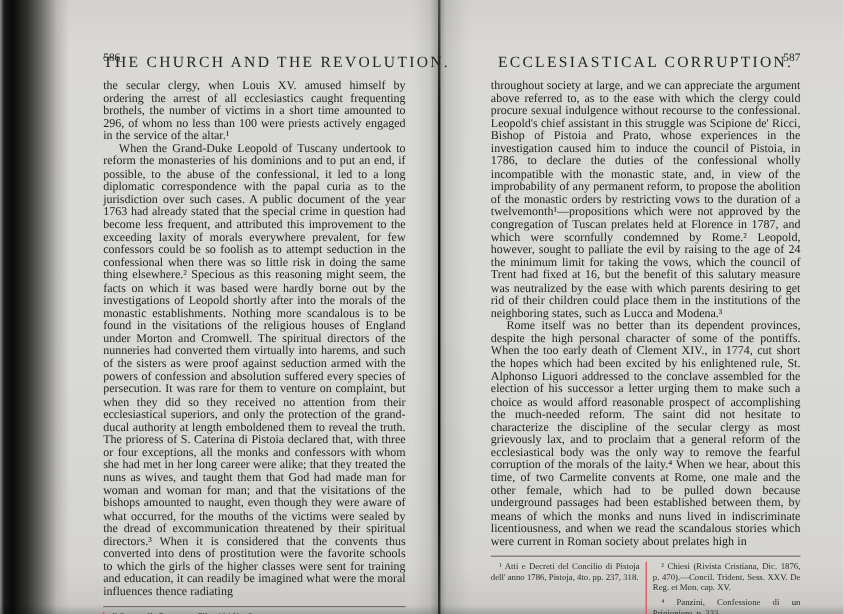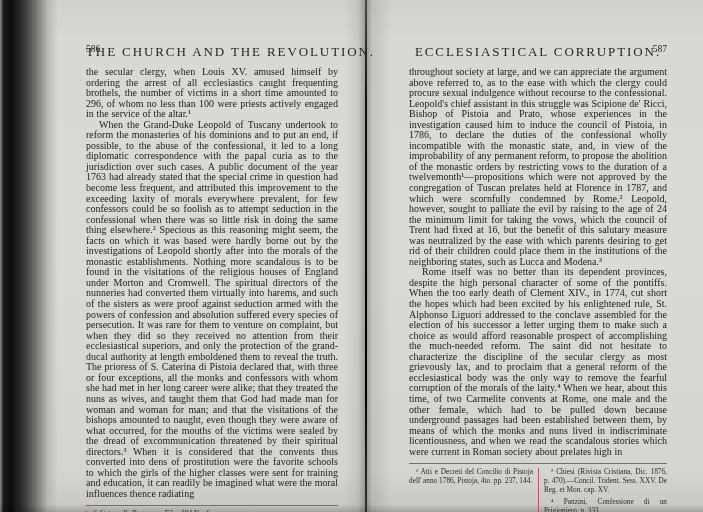--- a/index.html
+++ b/index.html
@@ -94,21 +94,21 @@
     <div class="pagehead">
       <span class="runhead">ECCLESIASTICAL CORRUPTION.</span>
       <span class="pagenum recto">587</span>
     </div>
     <div class="body">
       <p class="para">throughout society at large, and we can appreciate the argument above referred to, as to the ease with which the clergy could procure sexual indulgence without recourse to the confessional. Leopold's chief assistant in this struggle was Scipione de' Ricci, Bishop of Pistoia and Prato, whose experiences in the investigation caused him to induce the council of Pistoia, in 1786, to declare the duties of the confessional wholly incompatible with the monastic state, and, in view of the improbability of any permanent reform, to propose the abolition of the monastic orders by restricting vows to the duration of a twelvemonth¹—propositions which were not approved by the congregation of Tuscan prelates held at Florence in 1787, and which were scornfully condemned by Rome.² Leopold, however, sought to palliate the evil by raising to the age of 24 the minimum limit for taking the vows, which the council of Trent had fixed at 16, but the benefit of this salutary measure was neutralized by the ease with which parents desiring to get rid of their children could place them in the institutions of the neighboring states, such as Lucca and Modena.³</p>
       <p class="para indent">Rome itself was no better than its dependent provinces, despite the high personal character of some of the pontiffs. When the too early death of Clement XIV., in 1774, cut short the hopes which had been excited by his enlightened rule, St. Alphonso Liguori addressed to the conclave assembled for the election of his successor a letter urging them to make such a choice as would afford reasonable prospect of accomplishing the much-needed reform. The saint did not hesitate to characterize the discipline of the secular clergy as most grievously lax, and to proclaim that a general reform of the ecclesiastical body was the only way to remove the fearful corruption of the morals of the laity.⁴ When we hear, about this time, of two Carmelite convents at Rome, one male and the other female, which had to be pulled down because underground passages had been established between them, by means of which the monks and nuns lived in indiscriminate licentiousness, and when we read the scandalous stories which were current in Roman society about prelates high in</p>
     </div>
     <div class="footnotes">
       <div class="fncol">
-        <p class="fn">¹ Atti e Decreti del Concilio di Pistoja dell' anno 1786, Pistoja, 4to. pp. 237, 144.</p>
+        <p class="fn">¹ Atti e Decreti del Concilio di Pistoja dell' anno 1786, Pistoja, 4to. pp. 237, 318.</p>
       </div>
       <div class="fncol second">
         <p class="fn">² Chiesi (Rivista Cristiana, Dic. 1876, p. 470).—Concil. Trident. Sess. XXV. De Reg. et Mon. cap. XV.</p>
         <p class="fn">⁴ Panzini, Confessione di un Prigioniero, p. 333.</p>
       </div>
     </div>
   </div>
 </div>
 
 </body></html>

